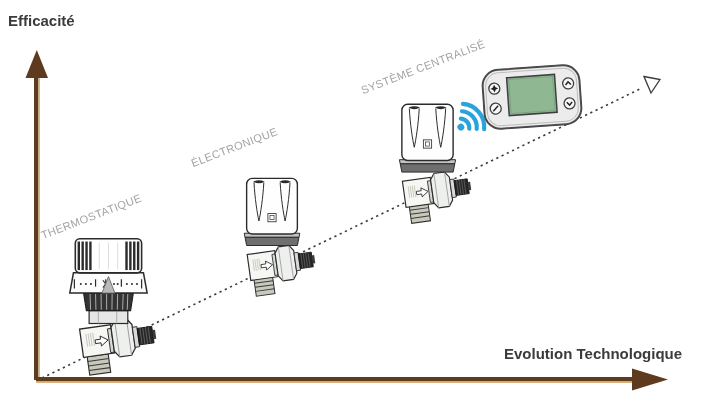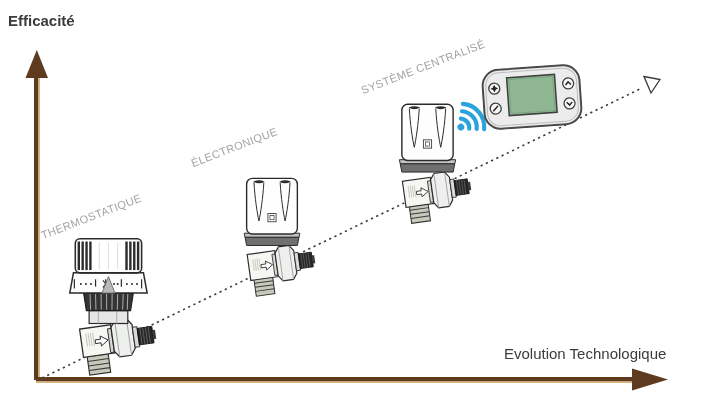--- a/index.html
+++ b/index.html
@@ -7,21 +7,21 @@
     position:relative;width:720px;height:404px;background:#ffffff;overflow:hidden;
     font-family:"Liberation Sans", sans-serif;
     text-align:right;
   }
   .axis-title{
     position:absolute;left:8px;top:11px;
     font-size:15px;line-height:19px;font-weight:bold;color:#3b3b3b;
   }
   .x-axis-title{
     position:absolute;left:504px;top:345px;
-    font-size:15px;font-weight:normal;color:#3b3b3b;white-space:nowrap;
+    font-size:15px;font-weight:bold;color:#3b3b3b;white-space:nowrap;
   }
   .stage-label{
     position:absolute;
     font-size:11px;letter-spacing:.4px;color:#a3a3a3;white-space:nowrap;
     transform:rotate(-21deg);transform-origin:0 100%;
     height:13px;line-height:13px;
   }
   .stage-label.s1{left:44px;top:229px;}
   .stage-label.s2{left:194px;top:157px;}
   .stage-label.s3{left:364px;top:84px;}

